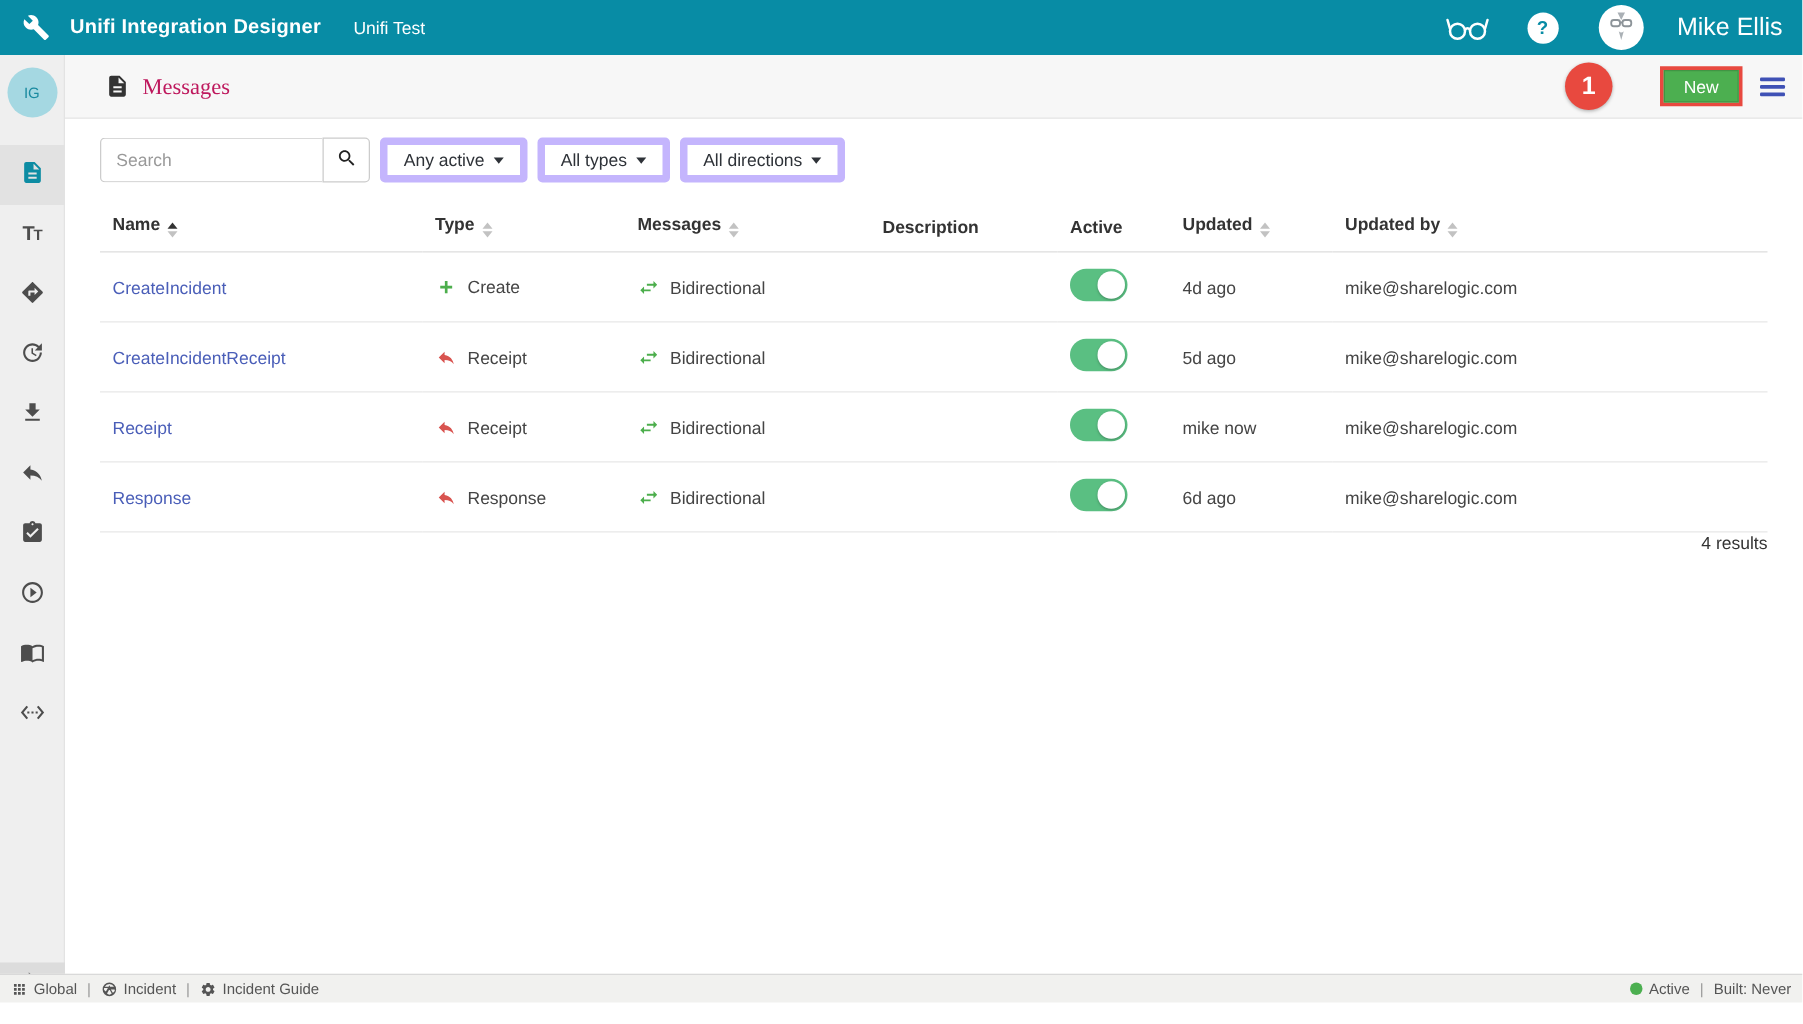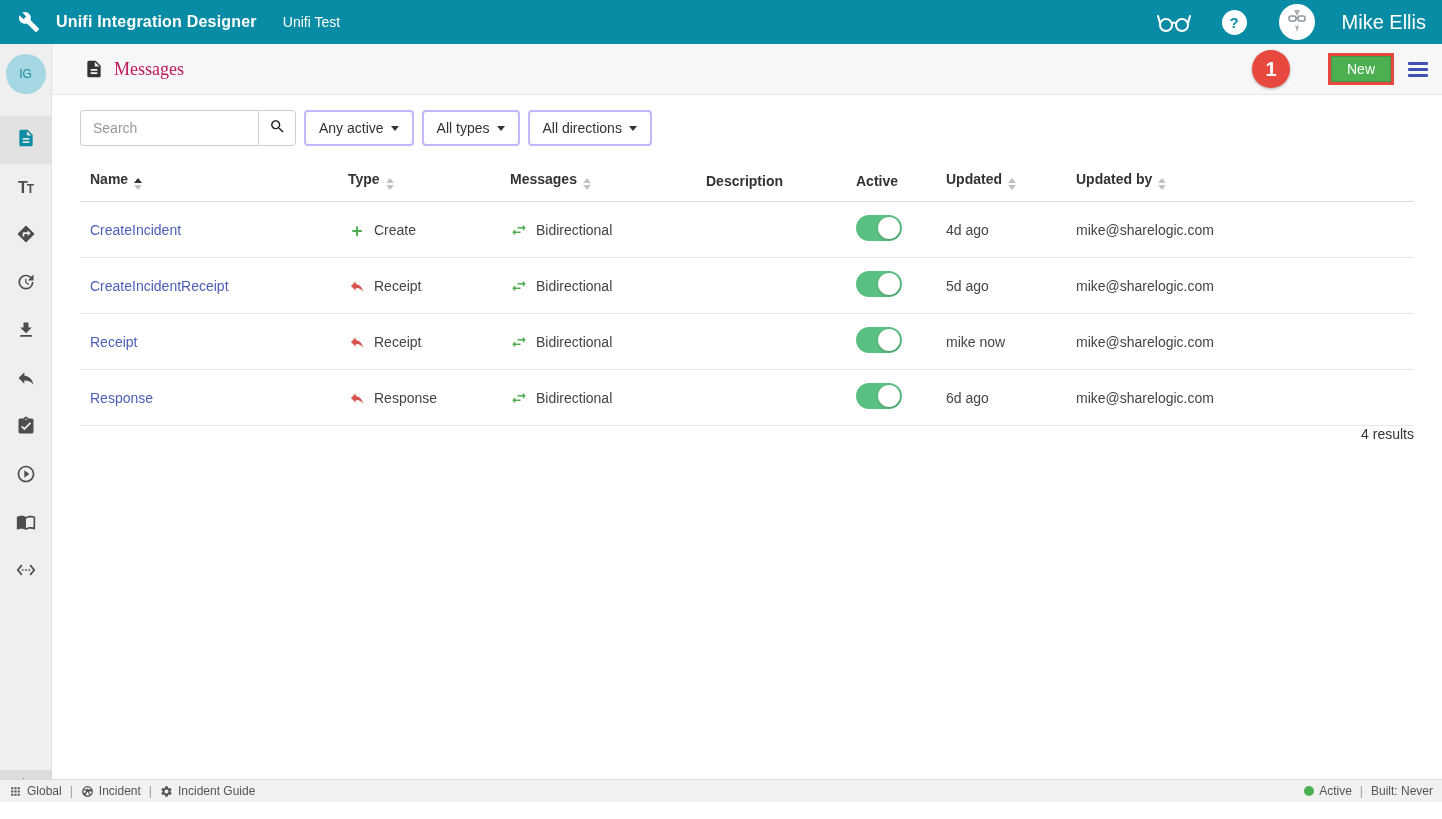--- a/index.html
+++ b/index.html
@@ -97,21 +97,21 @@
     width:178px; height:36px; border:1px solid #ccc; border-right:none;
     border-radius:4px 0 0 4px; padding:0 12px; font-size:14px; color:#c2410c;
     font-family:"Liberation Sans", sans-serif; outline:none;
   }
   .search-input::placeholder { color:#999; }
   .search-btn {
     width:38px; height:36px; border:1px solid #ccc; border-radius:0 4px 4px 0;
     background:#fff; display:flex; align-items:center; justify-content:center; cursor:pointer;
   }
   .filter-btn {
-    margin-left:8px; height:36px; border:2px solid #c4b5fd; border-radius:4px;
+    margin-left:8px; height:36px; border:6px solid #c4b5fd; border-radius:4px;
     background:#fff; font-size:14px; color:#2e3238; padding:0 13px;
     display:flex; align-items:center; cursor:pointer;
     font-family:"Liberation Sans", sans-serif;
   }
   .caret { display:inline-block; width:0; height:0; margin-left:7px;
     border-left:4px solid transparent; border-right:4px solid transparent;
     border-top:5px solid #2e3238; }
 
   
   table { width:100%; border-collapse:collapse; margin-top:14px; font-size:14px; table-layout:fixed; }

